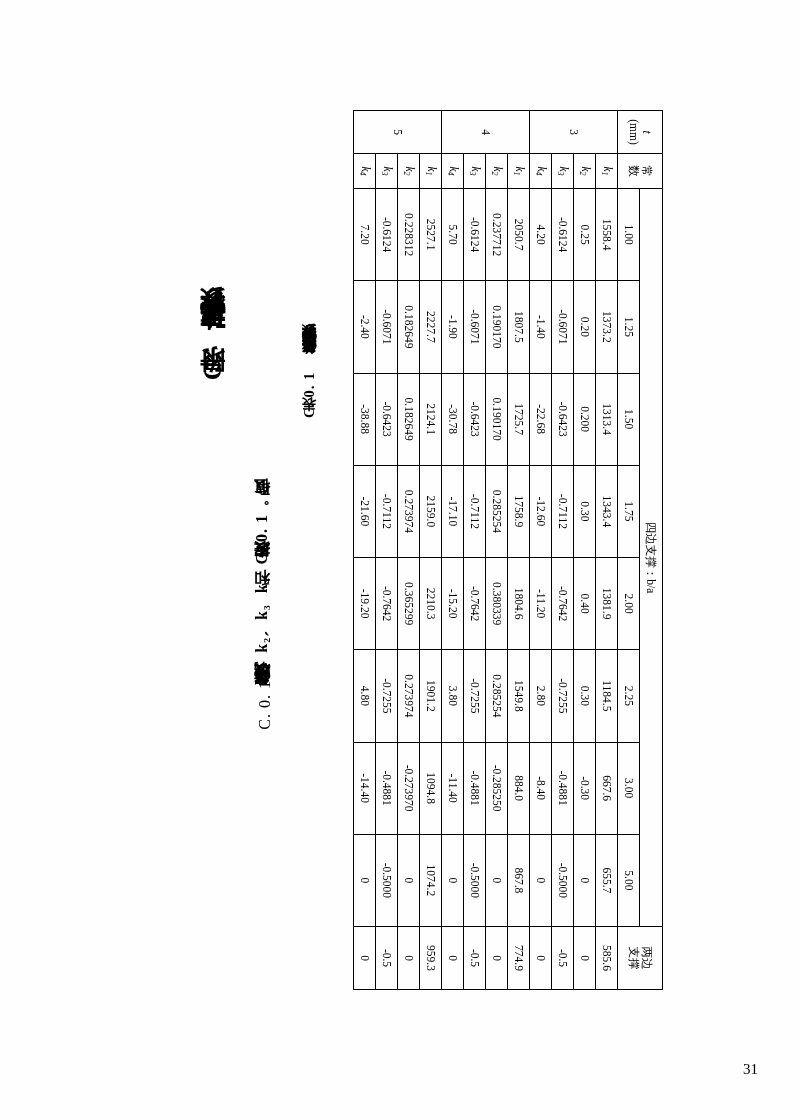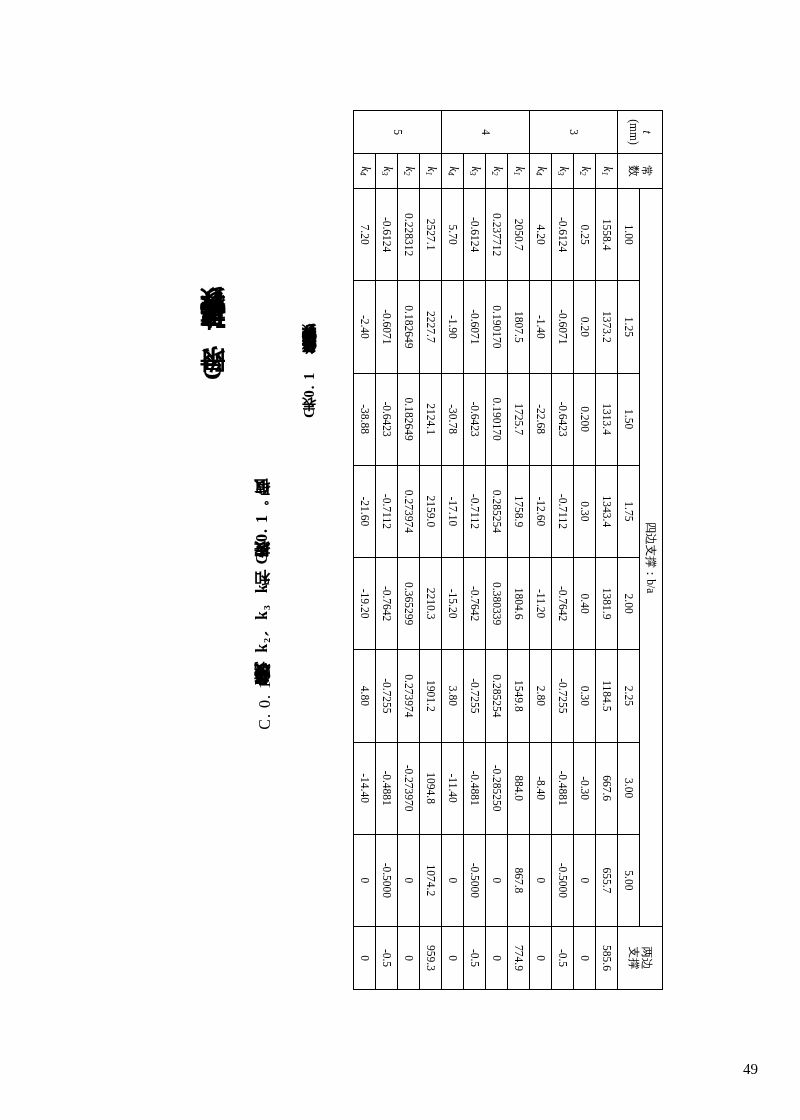--- a/index.html
+++ b/index.html
@@ -309,14 +309,14 @@
               <td class="cell-num">4.80</td>
               <td class="cell-num">-14.40</td>
               <td class="cell-num">0</td>
               <td class="cell-two">0</td>
             </tr>
           </tbody>
       </table>
     </div>
   </div>
 
-  <div id="page-number">49</div>
+  <div id="page-number">31</div>
 </div>
 
 </body></html>

